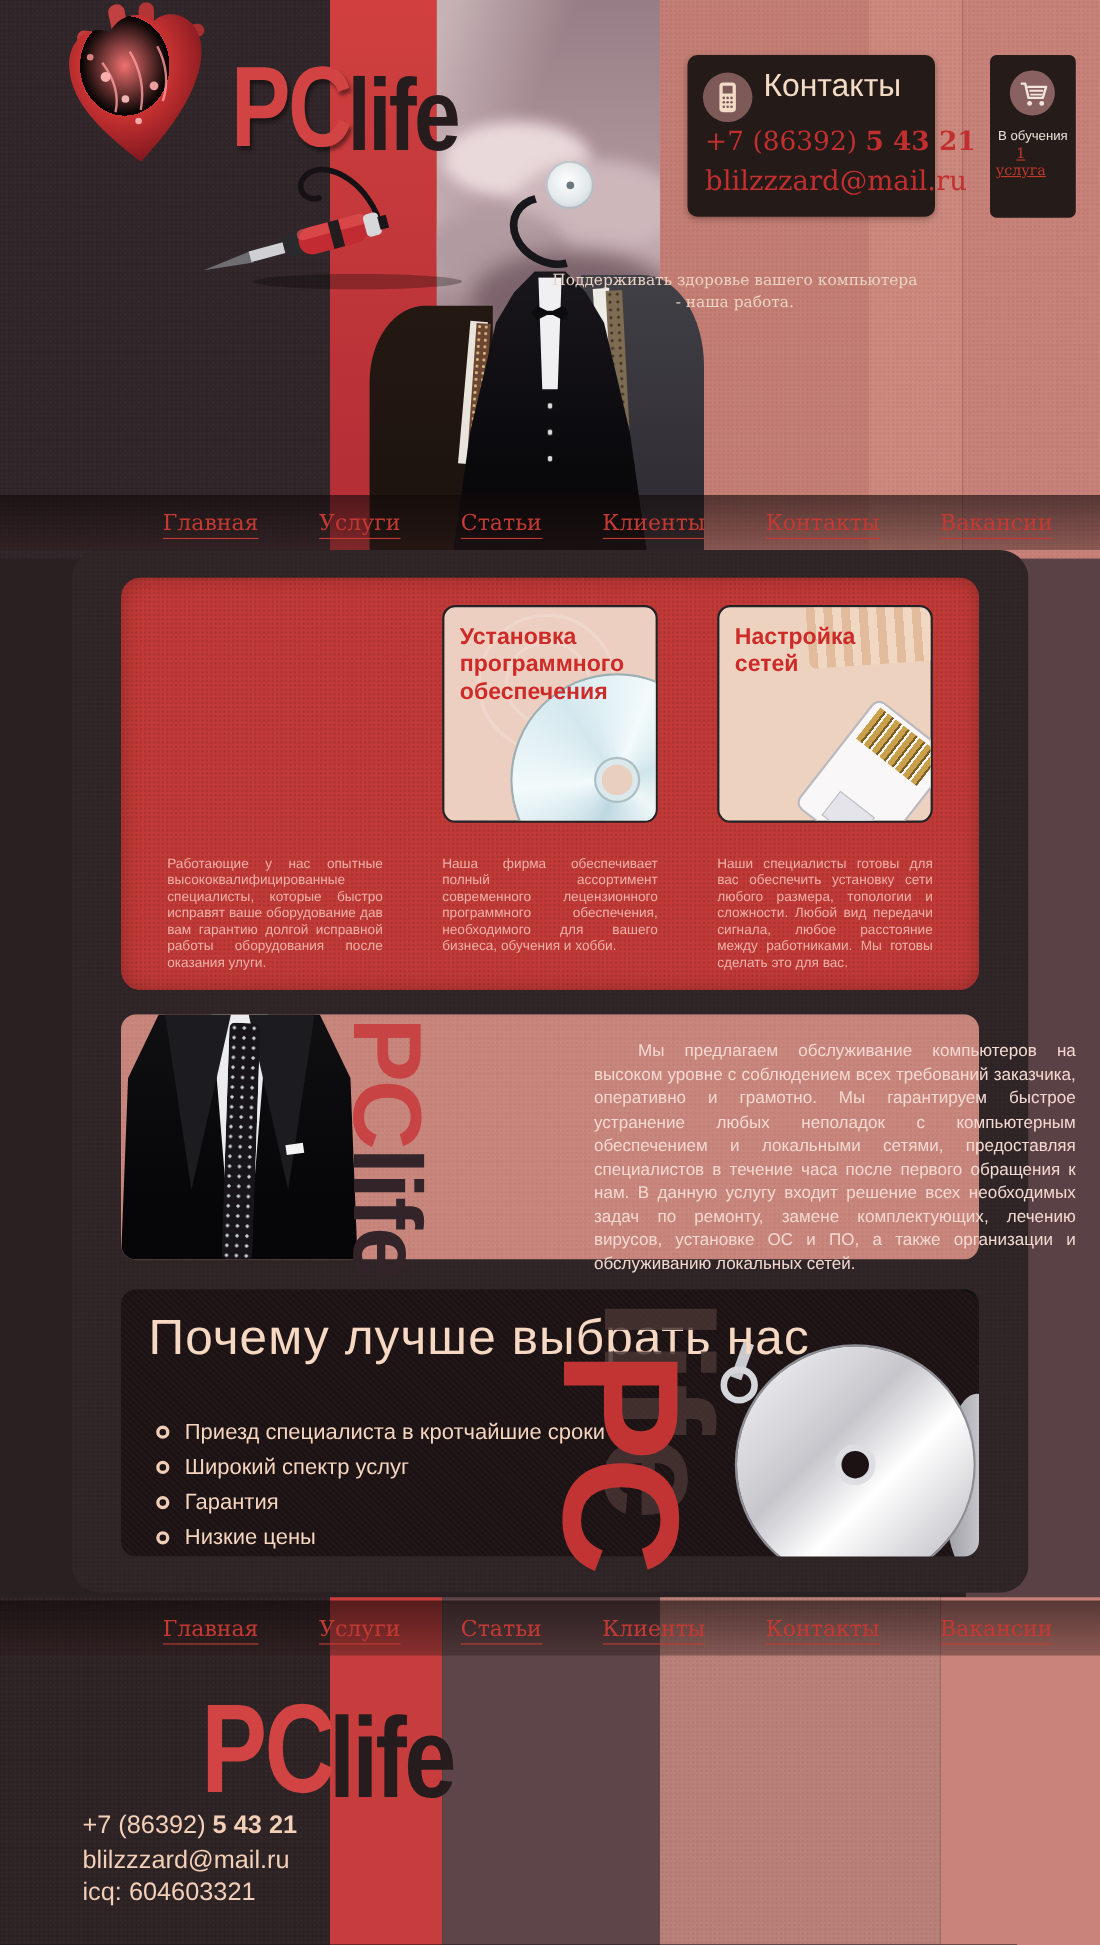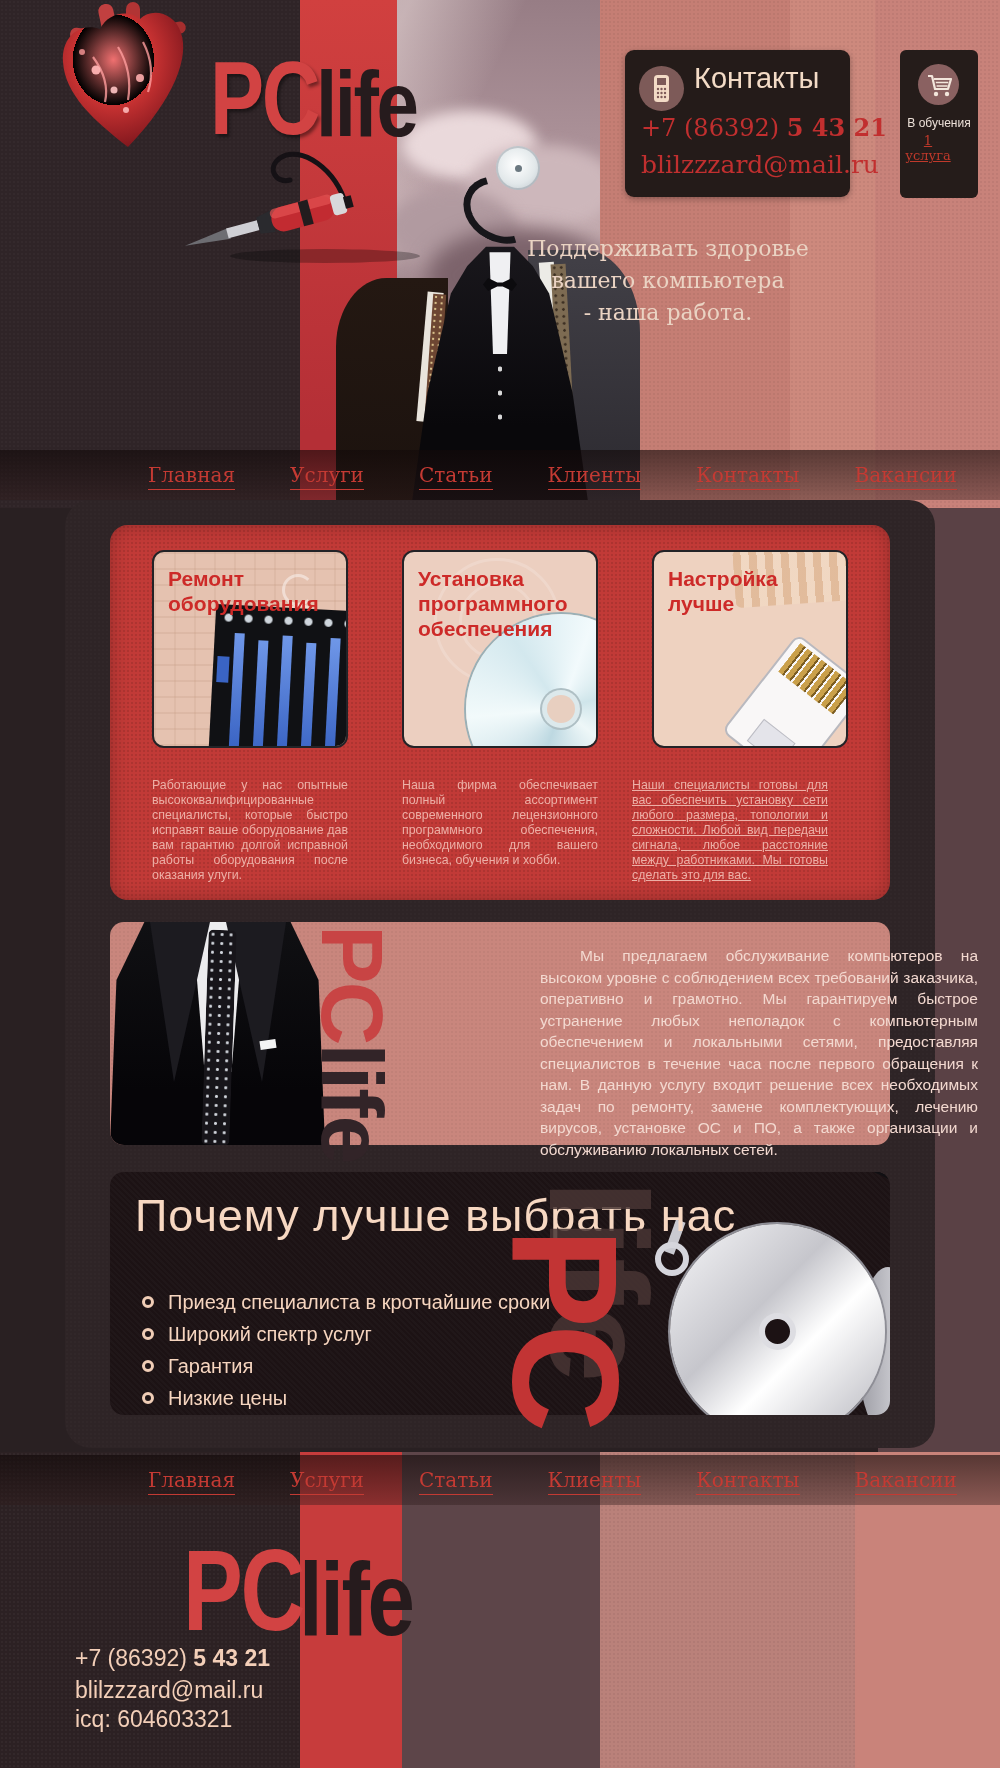--- a/index.html
+++ b/index.html
@@ -65,42 +65,42 @@
   .contact-phone{left:641px;top:113px;font-size:24px;color:#c12f2f;font-family:"DejaVu Serif",serif;white-space:nowrap;}
   .contact-phone b{font-weight:bold;}
   .contact-email{left:641px;top:150px;font-size:25px;color:#c12f2f;font-family:"DejaVu Serif",serif;}
   
   .cart-box{left:900px;top:50px;width:78px;height:148px;background:#251c1a;border-radius:6px;}
   .cart-circle{left:918px;top:64px;width:41px;height:41px;border-radius:50%;background:#8a6161;}
   .cart-label{left:900px;top:116px;width:78px;text-align:center;font-size:12px;color:#ece0d8;}
   .cart-link{left:900px;top:133px;width:56px;text-align:center;font-size:13px;color:#c0392b;
     font-family:"DejaVu Serif",serif;text-decoration:underline;}
   
-  .tagline{left:498px;top:233px;width:340px;text-align:center;color:#ead3c3;
-    font-family:"DejaVu Serif",serif;font-size:22px;line-height:32px;}
+  .tagline{left:498px;top:245px;width:340px;text-align:center;color:#ead3c3;
+    font-family:"DejaVu Serif",serif;font-size:14px;line-height:20px;}
   
   .navband{left:0;width:1000px;height:50px;background:linear-gradient(180deg,rgba(18,9,9,.62),rgba(48,28,28,.40));}
   .nav1{top:450px;} .nav2{top:1455px;}
   .navrow{left:0;width:1000px;display:flex;gap:55px;padding-left:148px;box-sizing:border-box;}
   .nr1{top:463px;} .nr2{top:1468px;}
   .navlink{font-family:"DejaVu Serif",serif;font-size:20px;color:#c43a33;text-decoration:none;
     border-bottom:1px solid #c43a33;padding-bottom:2px;cursor:pointer;}
   
   .right-col{left:878px;top:508px;width:122px;height:944px;background:#5a4145;}
   .container{left:65px;top:500px;width:870px;height:948px;background:#2e2426;border-radius:26px;
     background-image:radial-gradient(rgba(255,255,255,.015) 1px,transparent 1.4px);background-size:4px 4px;}
   
   .red-panel{left:110px;top:525px;width:780px;height:375px;background:#c23a37;border-radius:18px;
     background-image:radial-gradient(rgba(0,0,0,.10) 1px,transparent 1.6px);background-size:4px 4px;
     box-shadow:inset 0 0 18px rgba(0,0,0,.25);}
   .card{top:550px;width:196px;height:198px;border-radius:12px;border:2px solid #232327;overflow:hidden;box-sizing:border-box;cursor:pointer;}
   .card1{left:152px;background:#e5c2b0;} .card2{left:402px;background:#eccfc0;} .card3{left:652px;background:#eed2c0;}
   .card-title{position:absolute;left:14px;top:14px;font-size:21px;line-height:25px;font-weight:bold;color:#cd2a28;width:160px;}
   .card-desc{top:778px;width:196px;font-size:12.4px;line-height:15px;color:#edafa6;text-align:justify;}
-  .cd1{left:152px;} .cd2{left:402px;} .cd3{left:632px;text-decoration:underline;}
+  .cd1{left:152px;} .cd2{left:402px;} .cd3{left:652px;}
   
   .circuit{position:absolute;inset:0;opacity:.5;
     background:repeating-linear-gradient(0deg,rgba(140,90,60,.18) 0 2px,transparent 2px 16px),
                repeating-linear-gradient(90deg,rgba(140,90,60,.14) 0 2px,transparent 2px 20px);}
   .mobo{position:absolute;left:58px;top:56px;width:160px;height:160px;background:#101114;transform:rotate(3deg);}
   .slot{position:absolute;top:28px;width:10px;height:115px;background:linear-gradient(180deg,#6f97e8,#3a64c4);}
   .caps{position:absolute;left:8px;top:8px;width:140px;height:10px;
     background:radial-gradient(circle 3.5px at 5px 5px,#cfd6dd 3.5px,transparent 4.5px) 0 0/20px 10px repeat-x;}
   .ring-f{position:absolute;border:3px solid rgba(255,255,255,.45);border-radius:50%;}
   .cd-disc{position:absolute;left:62px;top:62px;width:190px;height:190px;border-radius:50%;
@@ -299,51 +299,36 @@
     <a class="navlink">Клиенты</a>
     <a class="navlink">Контакты</a>
     <a class="navlink">Вакансии</a>
   </nav>
 
   <div class="abs right-col"></div>
   <div class="abs container"></div>
 
   <div class="abs red-panel"></div>
 
-  <div class="abs card card1">
-    <div class="circuit"></div>
-    <div class="ring-f" style="left:128px;top:22px;width:26px;height:26px;border-right-color:transparent;"></div>
-    <div class="ring-f" style="left:132px;top:52px;width:22px;height:22px;border-left-color:transparent;"></div>
-    <div class="mobo">
-      <div class="caps"></div>
-      <div class="slot" style="left:20px;"></div>
-      <div class="slot" style="left:44px;top:34px;"></div>
-      <div class="slot" style="left:68px;"></div>
-      <div class="slot" style="left:92px;top:34px;"></div>
-      <div class="slot" style="left:116px;"></div>
-      <div style="position:absolute;left:4px;top:52px;width:12px;height:26px;background:#3a64c4;"></div>
-    </div>
-    <div class="card-title">Ремонт оборудования</div>
-  </div>
 
   <div class="abs card card2">
     <div class="ring-f" style="left:30px;top:6px;width:120px;height:120px;opacity:.4;"></div>
     <div class="ring-f" style="left:55px;top:30px;width:72px;height:72px;opacity:.4;"></div>
     <div class="cd-disc"></div>
     <div class="cd-hole"></div>
     <div class="card-title">Установка программного обеспечения</div>
   </div>
 
   <div class="abs card card3">
     <div class="comb"></div>
     <div class="rj45">
       <div class="pins"></div>
       <div style="position:absolute;left:24px;bottom:6px;width:38px;height:26px;background:#e4e4ea;border:1px solid #bdbdc4;"></div>
     </div>
-    <div class="card-title">Настройка лучше</div>
+    <div class="card-title">Настройка сетей</div>
   </div>
 
   <div class="abs card-desc cd1">Работающие у нас опытные высококвалифицированные специалисты, которые быстро исправят ваше оборудование дав вам гарантию долгой исправной работы оборудования после оказания улуги.</div>
   <div class="abs card-desc cd2">Наша фирма обеспечивает полный ассортимент современного лецензионного программного обеспечения, необходимого для вашего бизнеса, обучения и хобби.</div>
   <div class="abs card-desc cd3">Наши специалисты готовы для вас обеспечить установку сети любого размера, топологии и сложности. Любой вид передачи сигнала, любое расстояние между работниками. Мы готовы сделать это для вас.</div>
 
   <div class="abs about-panel">
     <div class="tux">
       <div class="tux-jacket"></div>
       <div class="tux-shirt"></div>

